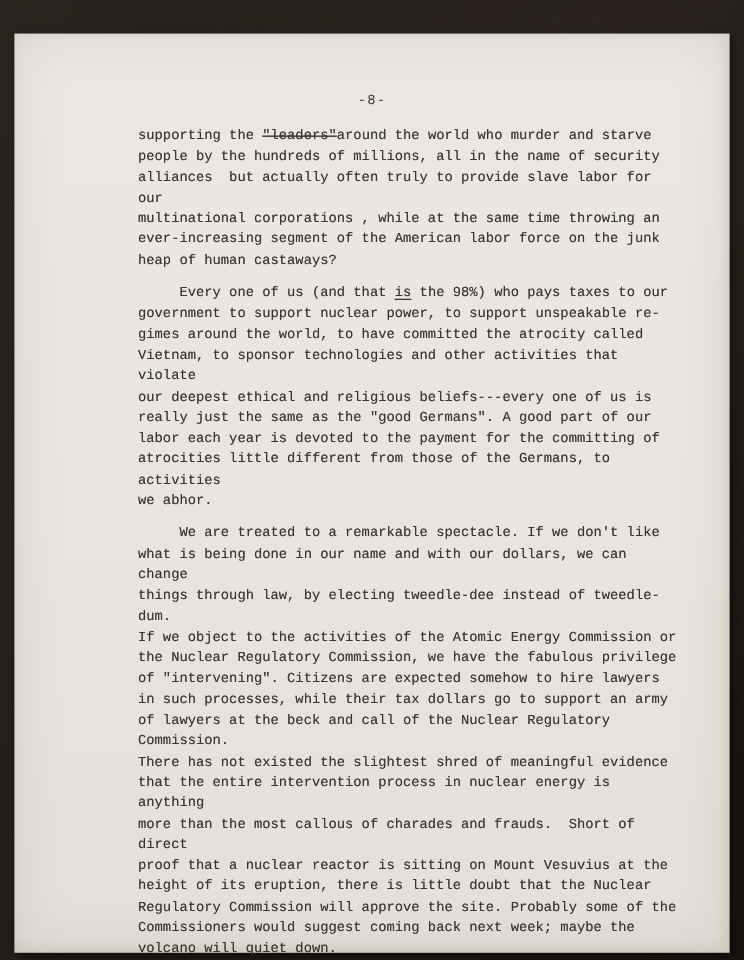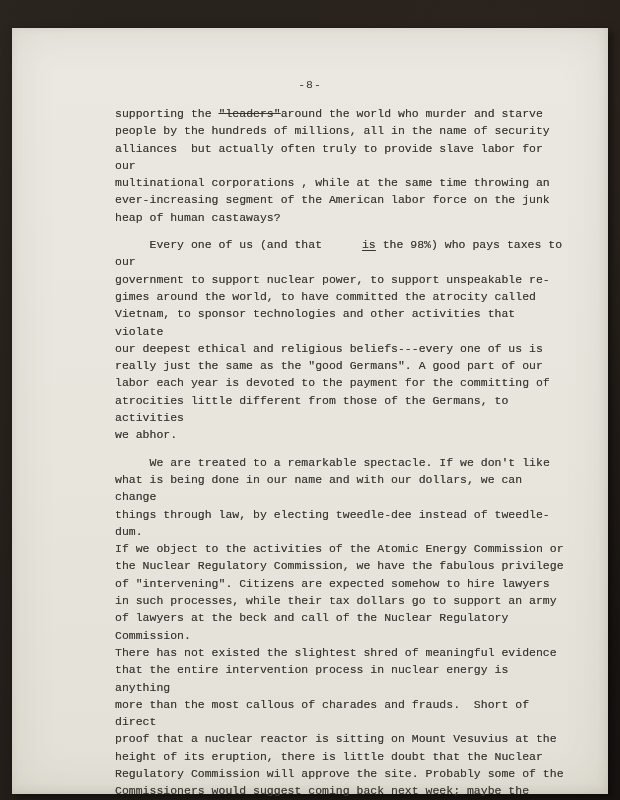--- a/index.html
+++ b/index.html
@@ -44,21 +44,20 @@
     font-size: 11.5px;
     line-height: 17.3px;
   }
   .page-body p {
     margin: 0 0 10px 0;
     white-space: pre-wrap;
     text-shadow: 0 0 0.4px rgba(57,54,47,0.55);
   }
   .page-body u {
     text-underline-offset: 2px;
-    margin-left: 33px;
   }
   .page-body s {
     text-decoration: line-through;
     text-decoration-thickness: 1px;
   }
   .speck {
     position: absolute;
     background: #2a241e;
     border-radius: 50%;
   }

